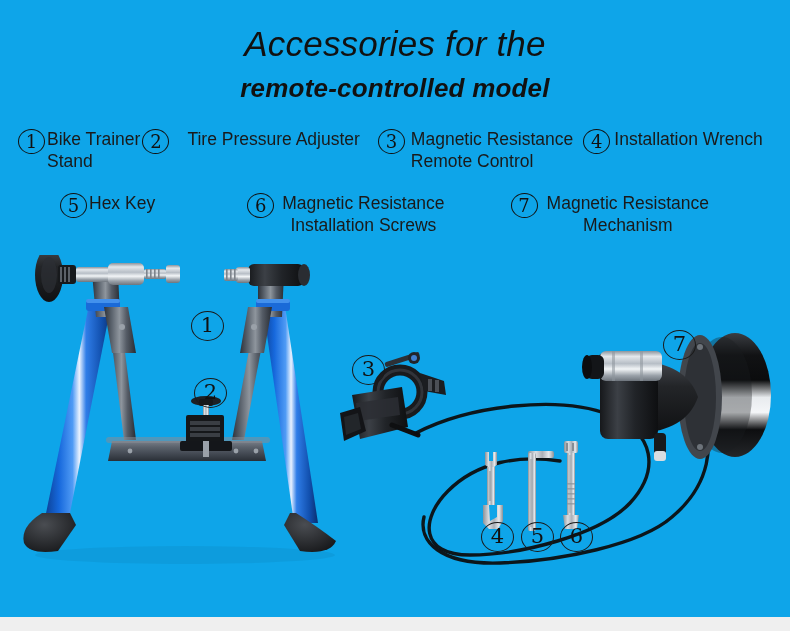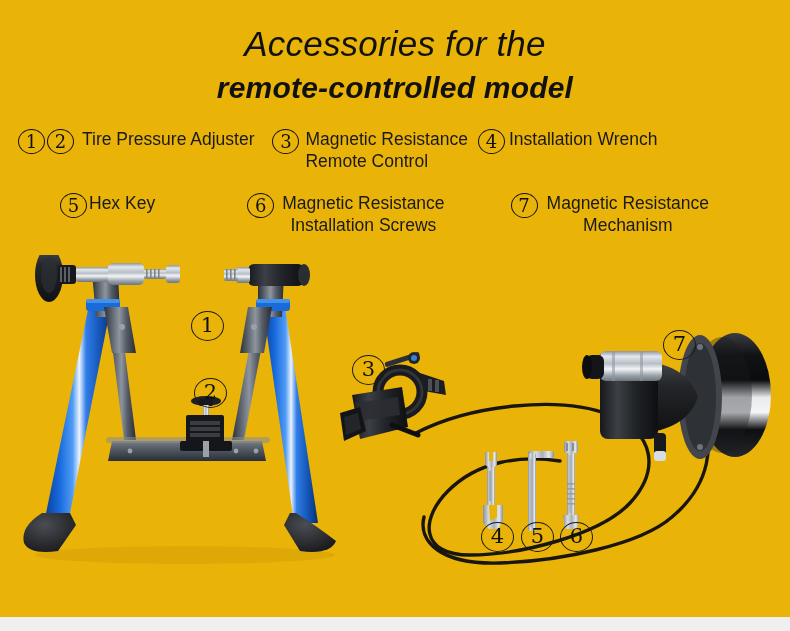--- a/index.html
+++ b/index.html
@@ -8,21 +8,21 @@
   body {
     width: 790px; height: 631px;
     background: #efefef;
     font-family: "Liberation Sans", sans-serif;
     overflow: hidden;
     position: relative;
   }
   #page {
     position: relative;
     width: 790px; height: 631px;
-    background: #eab308;
+    background: #0ea5e9;
     overflow: hidden;
   }
 
   
   .title-block {
     position: absolute;
     left: 0; top: 22px;
     width: 790px;
     text-align: center;
     color: #111;
@@ -30,21 +30,21 @@
   .title-line1 {
     font-style: italic;
     font-weight: 400;
     font-size: 35px;
     line-height: 44px;
     letter-spacing: 0.2px;
   }
   .title-line2 {
     font-style: italic;
     font-weight: bold;
-    font-size: 30px;
+    font-size: 26px;
     line-height: 44px;
     letter-spacing: 0.2px;
   }
 
   
   .legend {
     position: absolute;
     left: 0; top: 128px;
     width: 790px;
   }
@@ -80,21 +80,21 @@
     line-height: 22px;
     color: #1a1a1a;
     white-space: pre-line;
     margin-left: 2px;
   }
   .legend-label.center { text-align: center; }
 
   
   .li-1 { margin-right: 2px; }
   .li-2 { margin-right: 18px; }
-  .li-2 .legend-label { margin-left: 8px; }
+  .li-2 .legend-label { margin-left: 18px; }
   .li-3 { margin-right: 10px; }
   .li-3 .legend-label { margin-left: 6px; }
   .li-4 .legend-label { margin-left: 4px; }
   .li-5 { margin-right: 92px; }
   .li-5 .legend-label { }
   .li-6 { margin-right: 66px; }
   .li-6 .legend-label { margin-left: 8px; }
   .li-7 .legend-label { margin-left: 9px; }
 
   
@@ -141,20 +141,22 @@
   <div class="title-block">
     <div class="title-line1">Accessories for the</div>
     <div class="title-line2">remote-controlled model</div>
   </div>
 
   <div class="legend">
 
     <div class="legend-row row1">
       <div class="legend-item li-1">
         <div class="badge">1</div>
+        <div class="legend-label">Bike Trainer
+Stand</div>
       </div>
       <div class="legend-item li-2">
         <div class="badge">2</div>
         <div class="legend-label">Tire Pressure Adjuster</div>
       </div>
       <div class="legend-item li-3">
         <div class="badge">3</div>
         <div class="legend-label">Magnetic Resistance
 Remote Control</div>
       </div>

